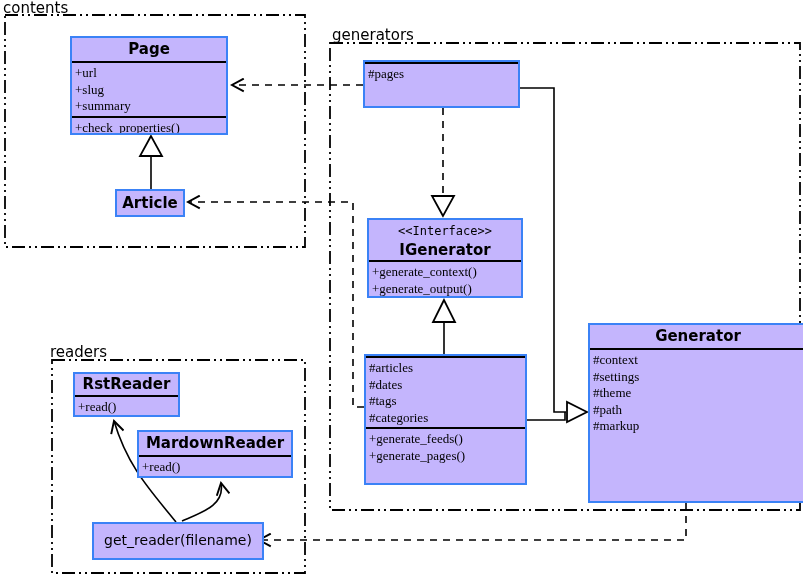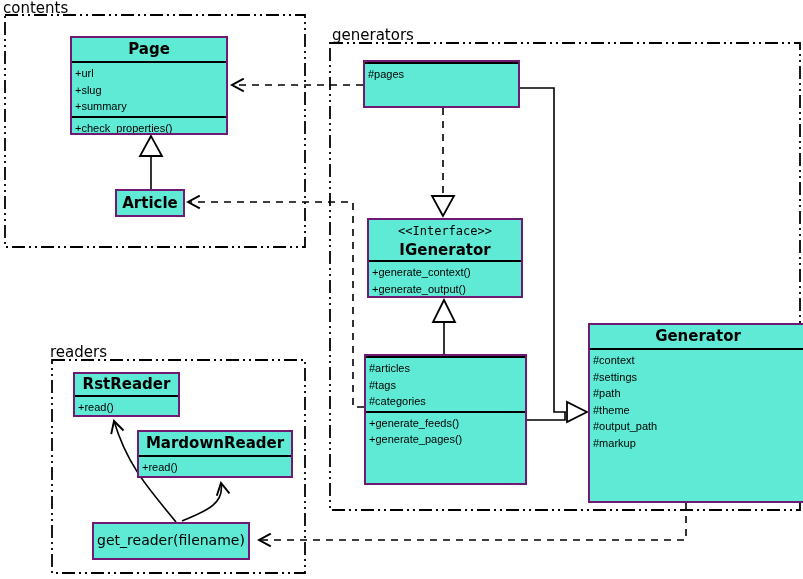--- a/index.html
+++ b/index.html
@@ -3,28 +3,28 @@
 <meta charset="utf-8">
 <style>
   html,body{margin:0;padding:0;background:#fff;}
   .canvas{position:relative;width:803px;height:579px;background:#ffffff;color:#000;
           font-family:"DejaVu Sans",sans-serif;overflow:hidden;}
   svg.layer{position:absolute;left:0;top:0;z-index:1;}
   .edge{fill:none;stroke:#000;stroke-width:1.6px;}
   .dashed{stroke-dasharray:7 6;}
   .pkg{fill:none;stroke:#000;stroke-width:1.8px;stroke-dasharray:13 4 2 4 2 4;}
   .tri{fill:#fff;stroke:#000;stroke-width:1.8px;}
-  .cls{position:absolute;background:#5eead4;border:2px solid #701a75;z-index:2;
+  .cls{position:absolute;background:#c4b5fd;border:2px solid #3b82f6;z-index:2;
        box-sizing:border-box;overflow:hidden;}
   .ttl{font-weight:bold;font-size:15px;text-align:center;
        font-family:"DejaVu Sans",sans-serif;}
   .stereo{font-family:"DejaVu Sans Mono",monospace;font-size:12px;text-align:center;
           line-height:17px;padding-top:3px;}
   .sec{border-top:2px solid #000;padding:2px 2px 1px 3px;}
-  .m{font-family:Liberation Sans, sans-serif;font-size:11px;line-height:16.5px;
+  .m{font-family:Liberation Serif, serif;font-size:13px;line-height:16.5px;
      white-space:pre;}
   .plain-label{font-size:14px;text-align:center;}
   .pkg-label{position:absolute;z-index:2;font-size:15px;line-height:16px;}
 </style>
 </head>
 <body>
 
 <div class="canvas">
 
   <svg class="layer" width="803" height="579" viewBox="0 0 803 579">
@@ -93,52 +93,52 @@
     <div class="ttl" style="line-height:20px;height:20px;">IGenerator</div>
     <div class="sec">
       <div class="m">+generate_context()</div>
       <div class="m">+generate_output()</div>
     </div>
   </div>
 
   <div class="cls" style="left:364px;top:354px;width:163px;height:131px;">
     <div class="sec">
       <div class="m">#articles</div>
+      <div class="m">#dates</div>
       <div class="m">#tags</div>
       <div class="m">#categories</div>
     </div>
     <div class="sec">
       <div class="m">+generate_feeds()</div>
       <div class="m">+generate_pages()</div>
     </div>
   </div>
 
   <div class="cls" style="left:588px;top:323px;width:220px;height:180px;">
     <div class="ttl" style="line-height:23px;height:23px;">Generator</div>
     <div class="sec">
       <div class="m">#context</div>
       <div class="m">#settings</div>
+      <div class="m">#theme</div>
       <div class="m">#path</div>
-      <div class="m">#theme</div>
-      <div class="m">#output_path</div>
       <div class="m">#markup</div>
     </div>
   </div>
 
   <div class="cls" style="left:73px;top:372px;width:107px;height:45px;">
     <div class="ttl" style="line-height:21px;height:21px;">RstReader</div>
     <div class="sec">
       <div class="m">+read()</div>
     </div>
   </div>
 
   <div class="cls" style="left:137px;top:430px;width:156px;height:48px;">
     <div class="ttl" style="line-height:23px;height:23px;">MardownReader</div>
     <div class="sec">
       <div class="m">+read()</div>
     </div>
   </div>
 
-  <div class="cls" style="left:92px;top:522px;width:158px;height:38px;">
+  <div class="cls" style="left:92px;top:522px;width:172px;height:38px;">
     <div class="plain-label" style="line-height:33px;">get_reader(filename)</div>
   </div>
 
 </div>
 
 </body></html>

